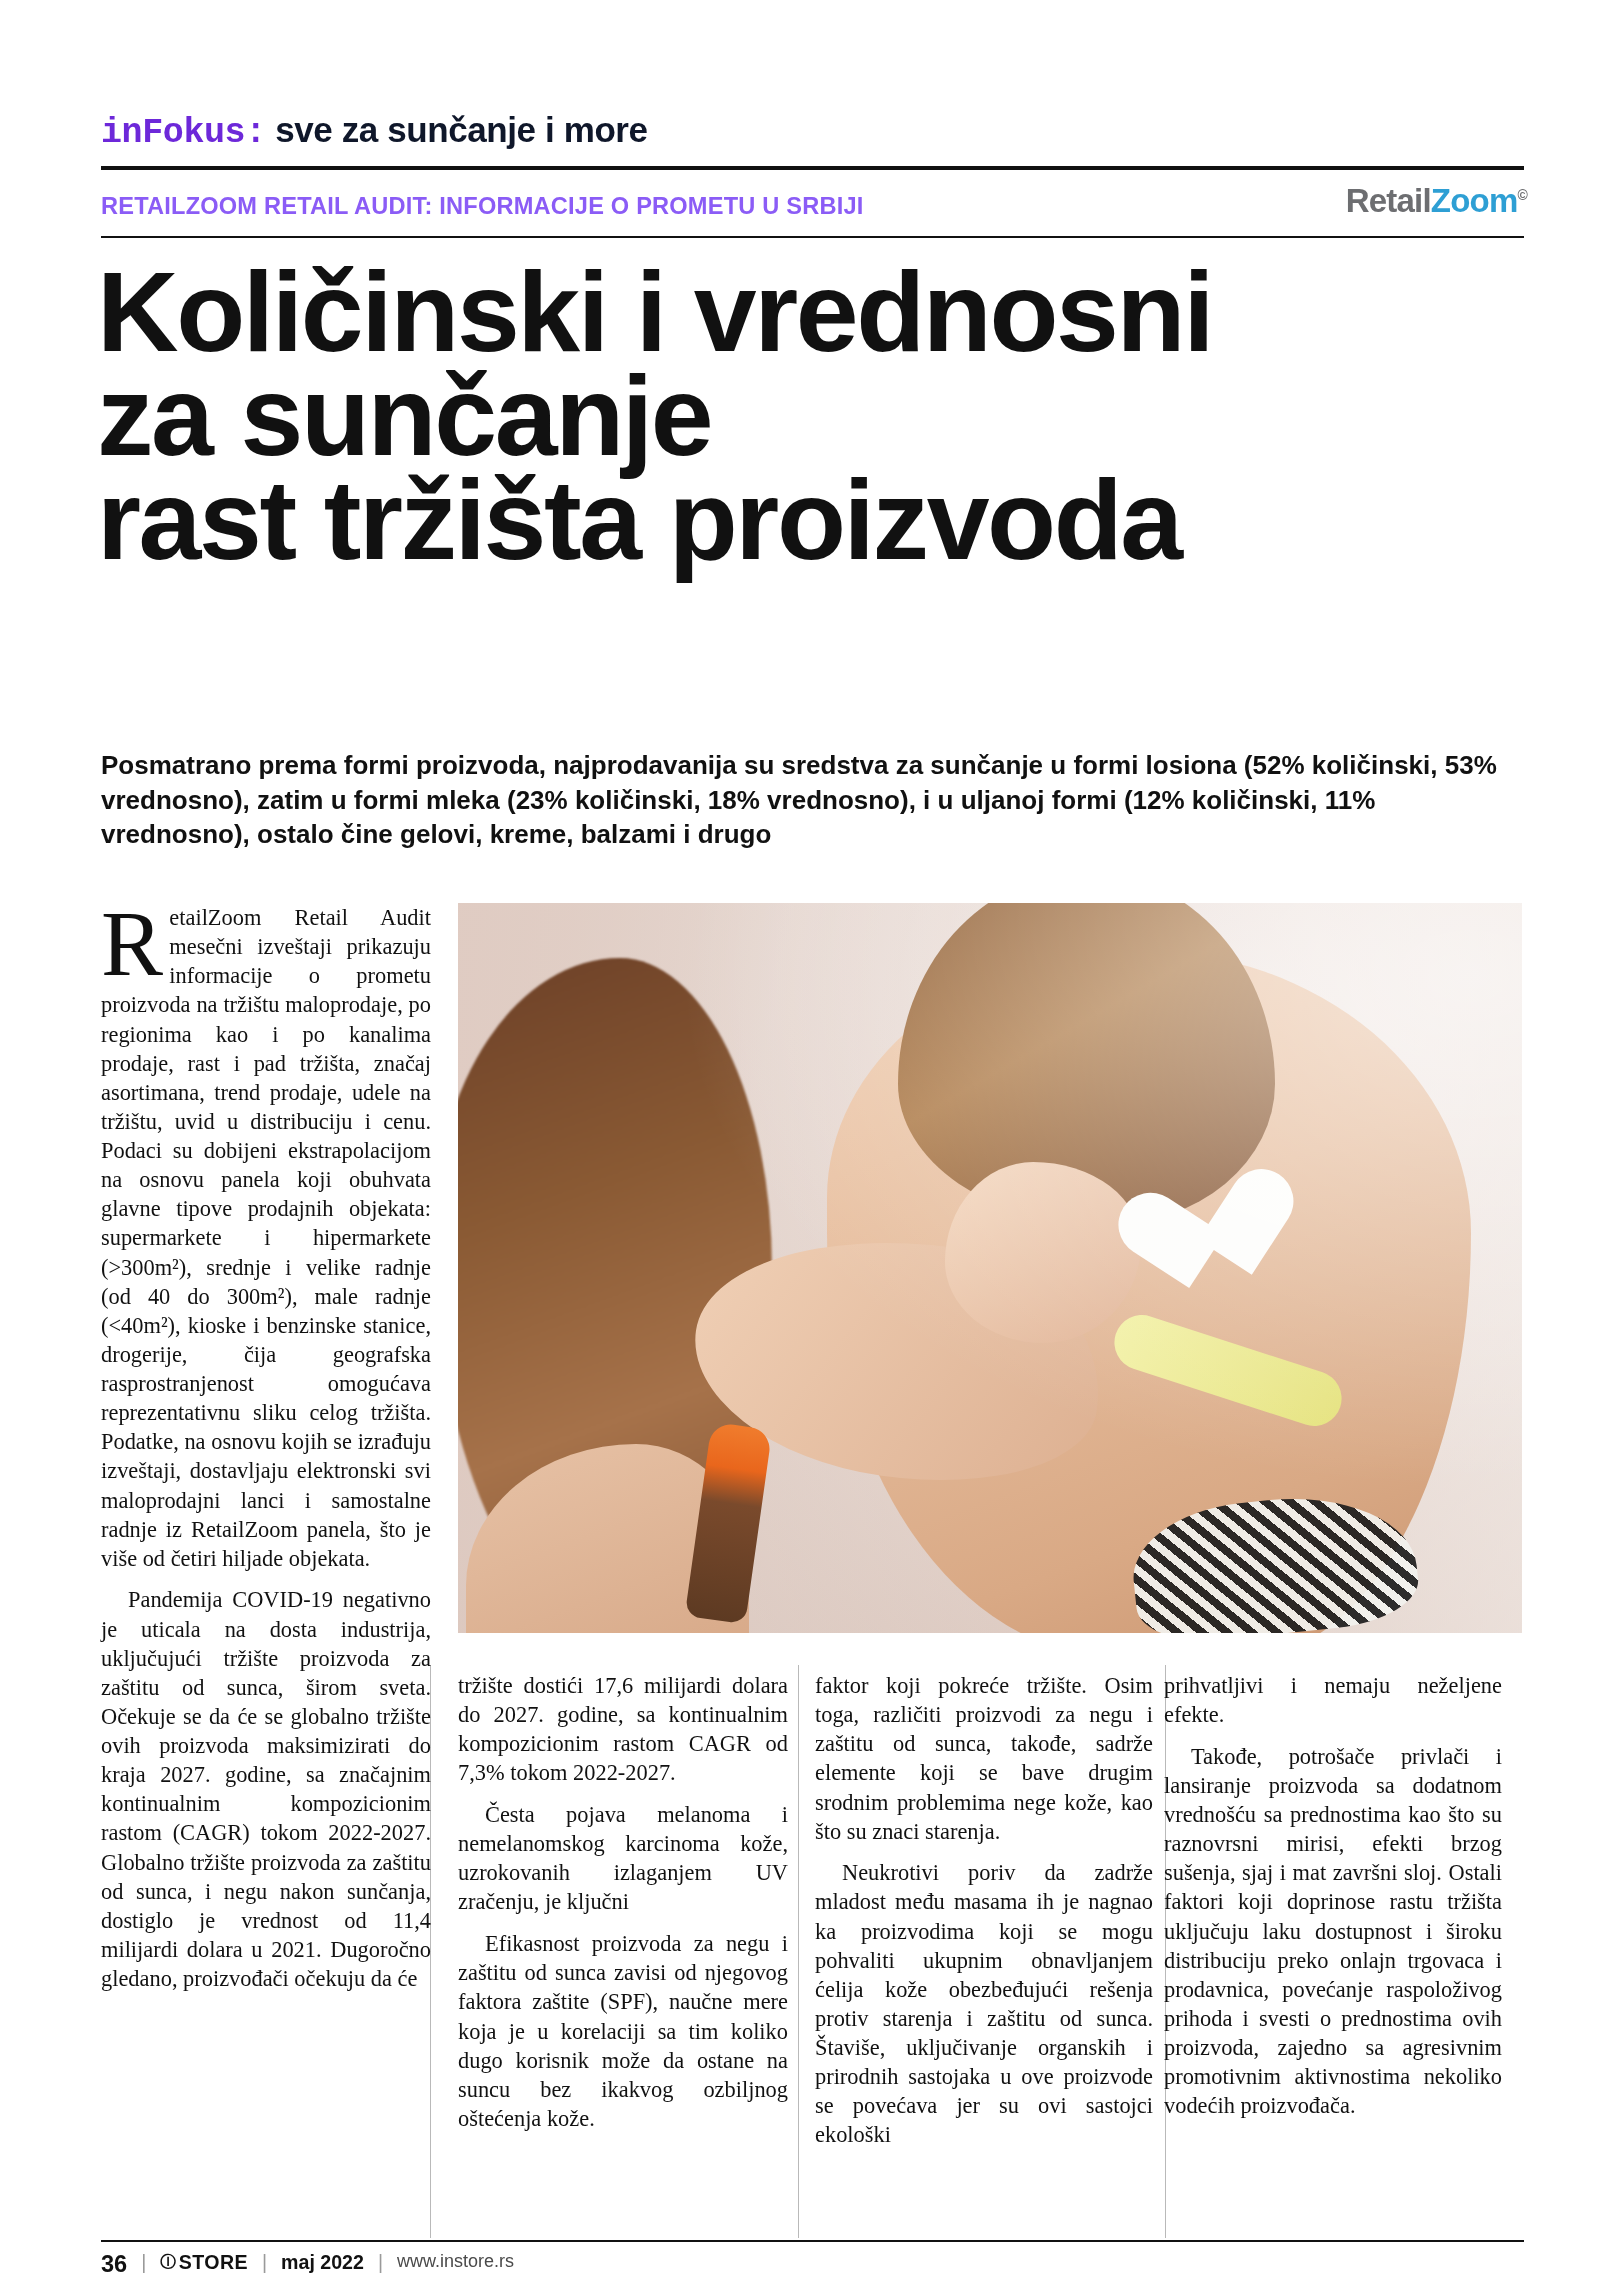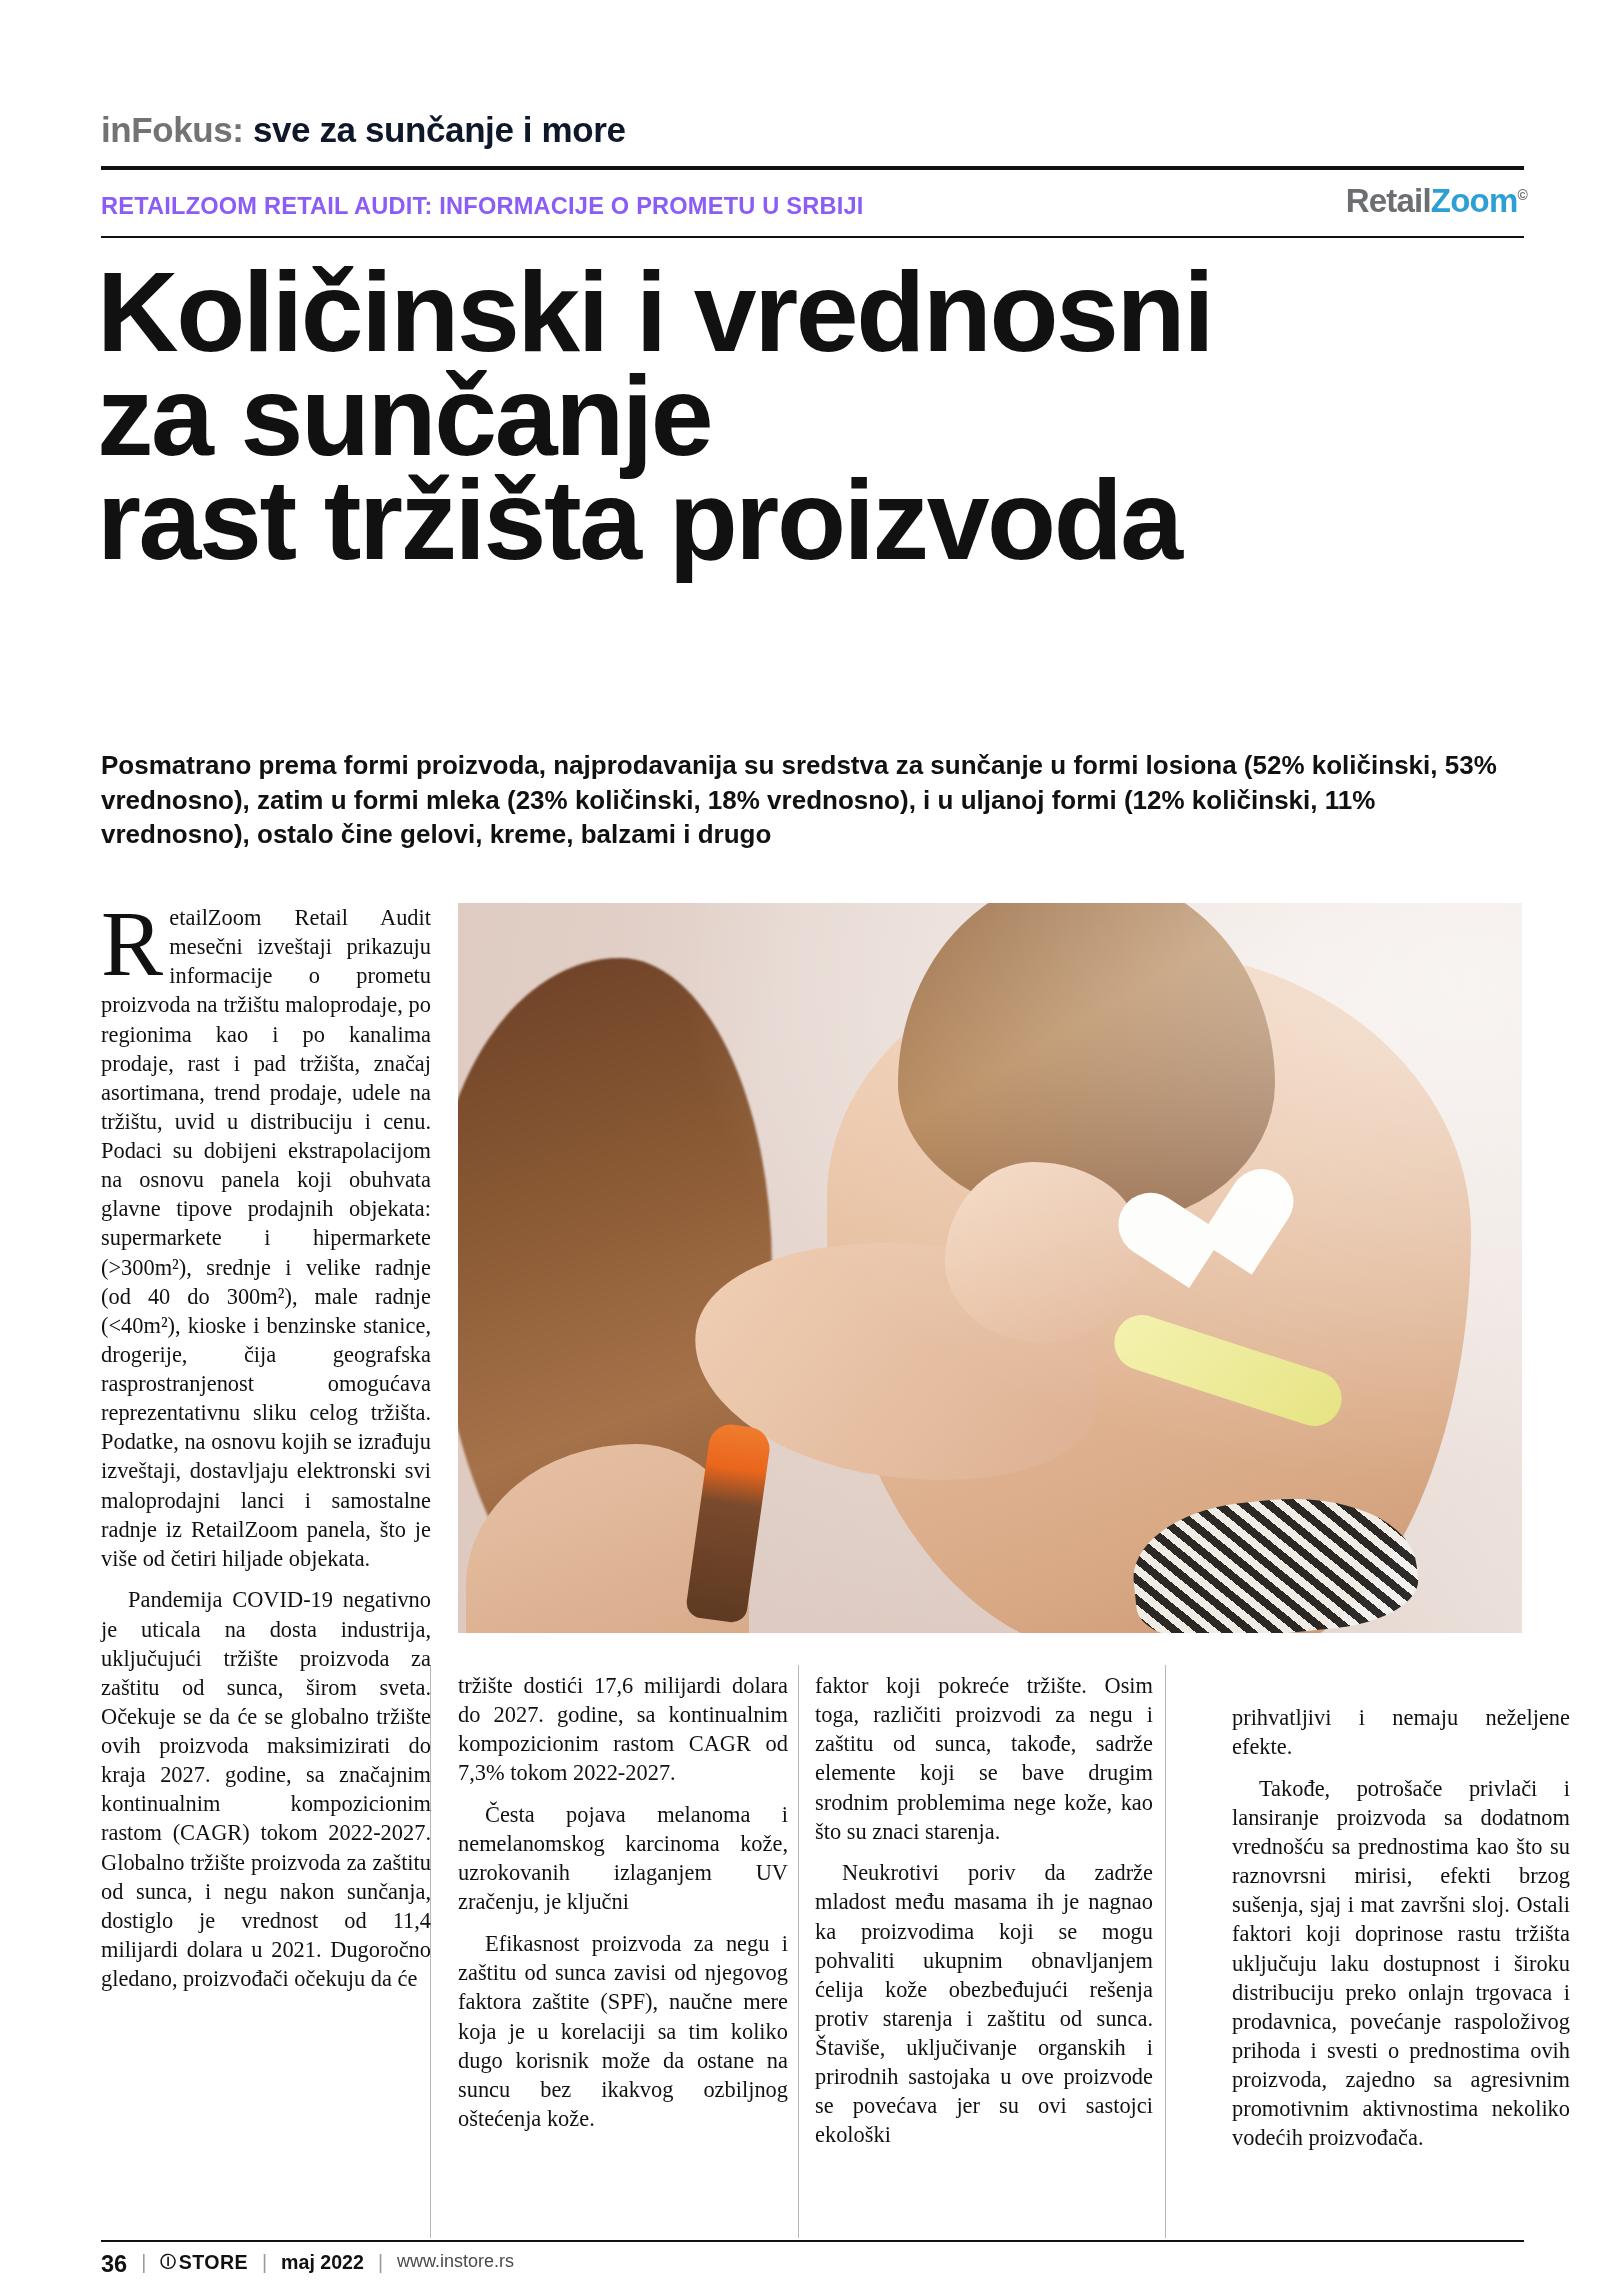--- a/index.html
+++ b/index.html
@@ -26,21 +26,21 @@
   .kicker {
     position: absolute;
     left: 101px;
     top: 110px;
     font-family: "Liberation Sans", sans-serif;
     font-weight: bold;
     font-size: 35px;
     letter-spacing: -0.4px;
     white-space: nowrap;
   }
-  .kicker .red { color: #737373; }
+  .kicker .red { color: #6d28d9; font-family: Liberation Mono, monospace; }
   .kicker .blk { color: #0f172a; }
 
   .rule-top {
     position: absolute;
     left: 101px;
     top: 166px;
     width: 1423px;
     height: 3.9px;
     background: #111111;
   }
@@ -140,21 +140,21 @@
     font-family: "Liberation Serif", serif;
     font-size: 93px;
     line-height: 0.78;
     padding: 4.7px 6.3px 0 0;
     font-weight: normal;
   }
 
   
   .col2 { left: 458px; top: 1671px; width: 330px; }
   .col3 { left: 815px; top: 1671px; width: 338px; }
-  .col4 { left: 1232px; top: 1671px; width: 338px; margin-top: 32px; }
+  .col4 { left: 1164px; top: 1671px; width: 338px; }
 
   
   .vrule {
     position: absolute;
     width: 0.8px;
     background: #b9b9b9;
     top: 1665px;
     height: 573px;
   }
   .vrule.v1 { left: 430px; }

